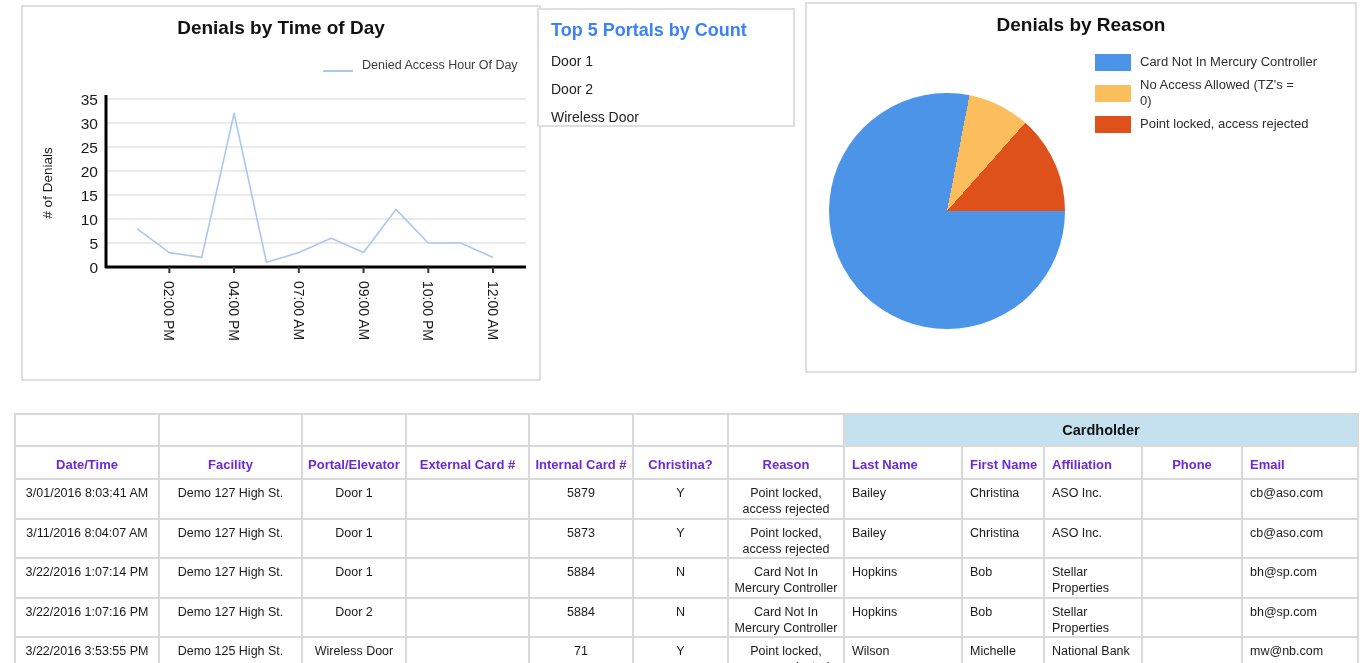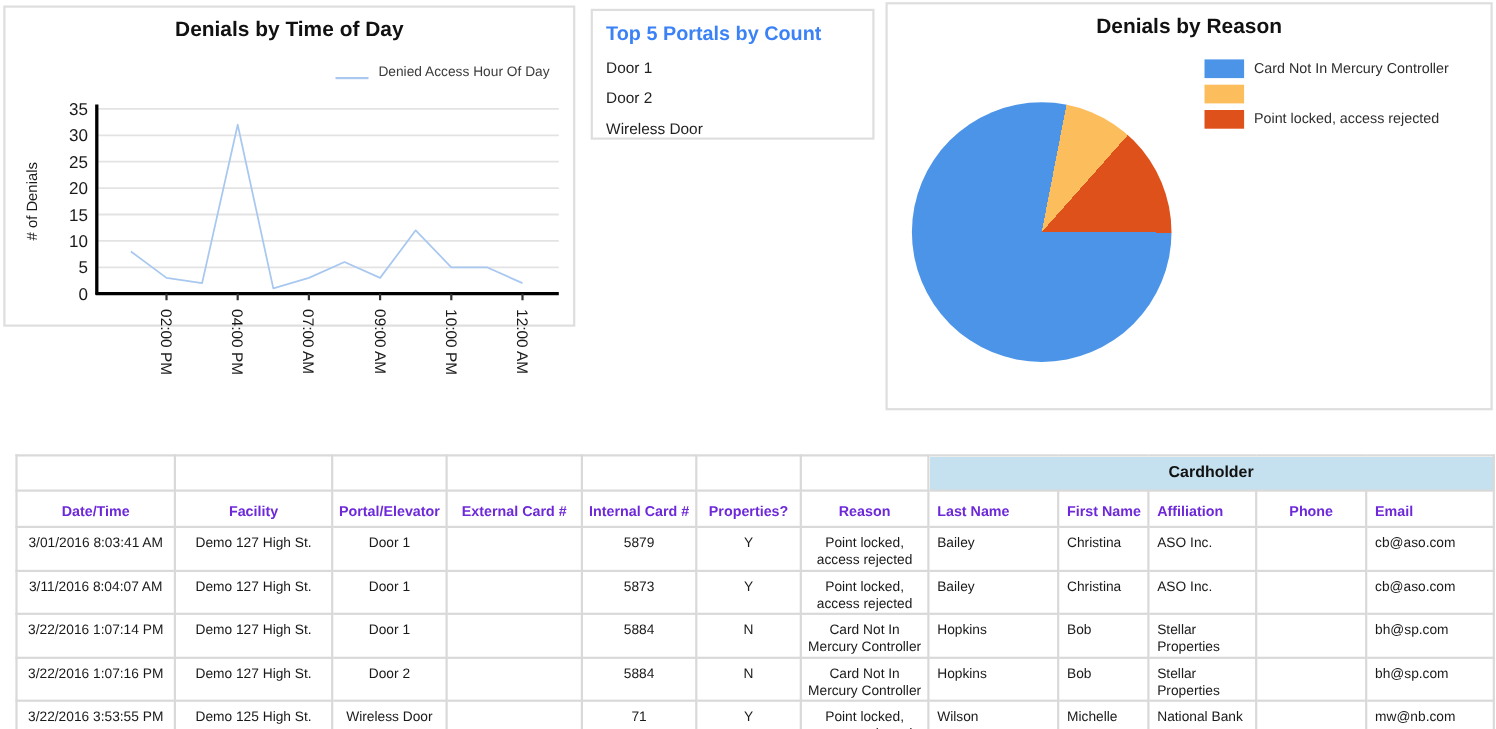--- a/index.html
+++ b/index.html
@@ -1,19 +1,19 @@
 <!DOCTYPE html>
 <html><head>
 <meta charset="utf-8">
 <style>
   html,body{margin:0;padding:0;background:#fff;width:1360px;height:663px;overflow:hidden;
             font-family:"Liberation Sans","DejaVu Sans",sans-serif;}
   #dashboard{position:relative;width:1360px;height:663px;background:#fff;}
   .panel{position:absolute;background:#fff;border:2px solid #dedede;box-sizing:border-box;}
-  #panel-time{left:3px;top:5px;width:520px;height:292px;}
+  #panel-time{left:21px;top:5px;width:520px;height:376px;}
   #panel-portals{left:537px;top:8px;width:258px;height:119px;}
   #panel-reason{left:805px;top:2px;width:552px;height:371px;}
   .chart-title{position:absolute;left:0;right:0;top:10px;text-align:center;
                font-size:19px;font-weight:bold;color:#111;}
   
   #line-legend{position:absolute;left:300px;top:51px;display:flex;align-items:flex-end;gap:9px;}
   #line-legend .legend-line{display:inline-block;width:30px;height:0;border-top:2px solid #a9c8f0;}
   #line-legend .legend-text{font-size:12.5px;color:#3c3c3c;}
   #line-chart-svg{position:absolute;left:0;top:66px;}
   
@@ -102,20 +102,24 @@
     <div id="pie-chart" style="background: conic-gradient(from 11deg, rgb(252, 190, 93) 0deg, rgb(252, 190, 93) 30.6deg, rgb(223, 81, 26) 30.6deg, rgb(223, 81, 26) 79.2deg, rgb(75, 148, 232) 79.2deg, rgb(75, 148, 232) 360deg);"></div>
     <div id="pie-legend">
         <div class="pie-legend-item">
           <span class="pie-swatch" style="background: rgb(75, 148, 232);"></span>
           <span class="pie-label">
             <div>Card Not In Mercury Controller</div>
           </span>
         </div>
         <div class="pie-legend-item">
           <span class="pie-swatch" style="background: rgb(252, 190, 93);"></span>
+          <span class="pie-label">
+            <div>No Access Allowed (TZ's =</div>
+            <div>0)</div>
+          </span>
         </div>
         <div class="pie-legend-item">
           <span class="pie-swatch" style="background: rgb(223, 81, 26);"></span>
           <span class="pie-label">
             <div>Point locked, access rejected</div>
           </span>
         </div>
       </div>
   </div>
 
@@ -145,21 +149,21 @@
             <th></th>
             <th></th>
             <th colspan="5" class="cardholder" style="background: rgb(197, 224, 238); margin-top: 28px;">Cardholder</th>
           </tr>
           <tr class="header-row">
             <th>Date/Time</th>
             <th>Facility</th>
             <th>Portal/Elevator</th>
             <th>External Card #</th>
             <th>Internal Card #</th>
-            <th>Properties?</th>
+            <th>Christina?</th>
             <th>Reason</th>
             <th class="al">Last Name</th>
             <th class="al">First Name</th>
             <th class="al">Affiliation</th>
             <th>Phone</th>
             <th class="al">Email</th>
           </tr>
         </thead>
       <tbody id="table-body">
           <tr class="data-row">

